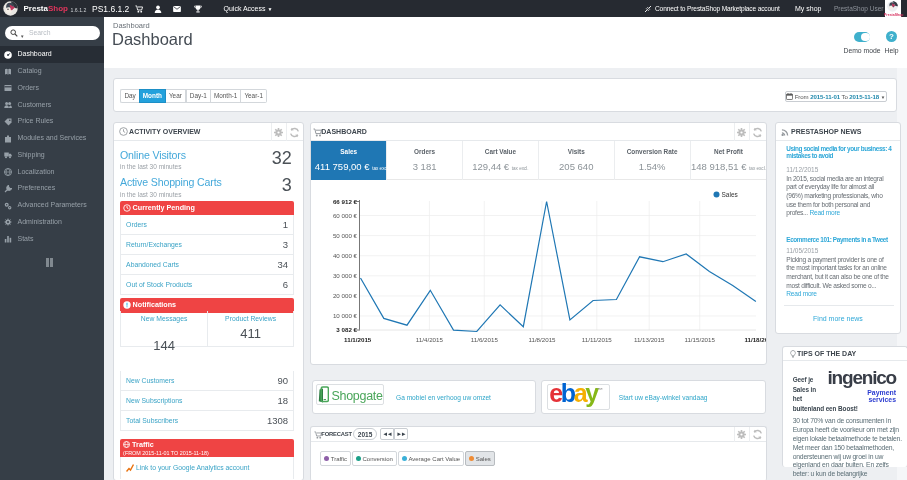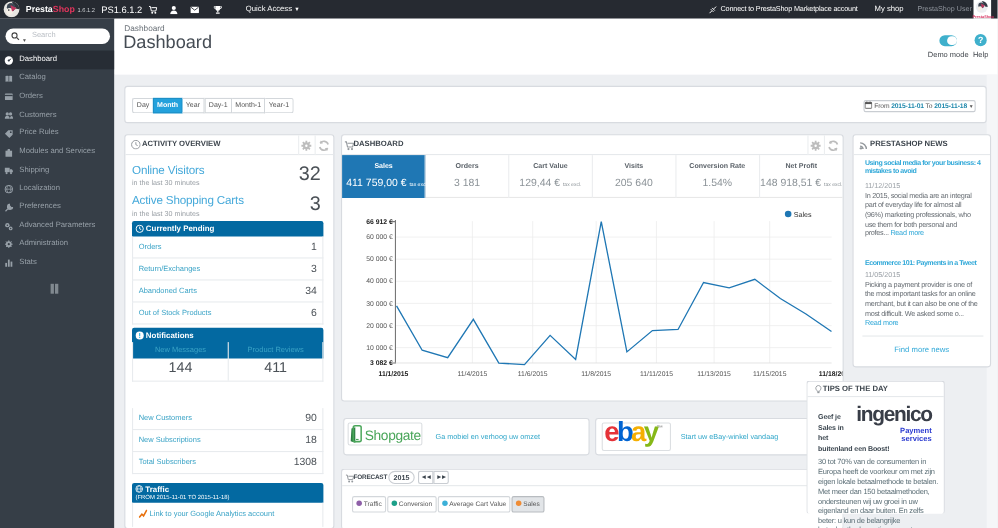--- a/index.html
+++ b/index.html
@@ -15,21 +15,21 @@
 .mi .lbl{position:absolute;left:17.5px;top:0}
 .mi .ic{position:absolute;left:4px;top:4.5px;width:8px;height:8px}
 .mi.act{background:#272d35;color:#fff}
 
 #hdr{position:absolute;left:104px;top:17px;width:803px;height:51px;background:#fff}
 #pg{position:absolute;left:104px;top:68px;width:803px;height:412px;background:#edeff2}
 .panel{position:absolute;background:#fff;border:1px solid #d8dbe0;border-radius:3px}
 .phead{position:relative;height:17.5px;border-bottom:1px solid #e6e9ec;color:#3e464e;font-size:7px;font-weight:bold;line-height:17.5px;white-space:nowrap}
 .phead .tt{margin-left:6px}
 .hico{position:absolute;top:3.5px;width:11px;height:11px;opacity:.55}
-.bluebar{position:absolute;left:6.5px;width:174px;background:#0369a1;color:#fff;font-weight:bold;font-size:7.2px;border-radius:2px 2px 0 0}
+.bluebar{position:absolute;left:6.5px;width:174px;background:#ef4444;color:#fff;font-weight:bold;font-size:7.2px;border-radius:2px 2px 0 0}
 .trow{position:absolute;left:6.5px;width:174px;height:19.9px;border-bottom:1px solid #e8ebee;border-left:1px solid #e8ebee;border-right:1px solid #e8ebee;font-size:6.8px;line-height:19.9px}
 .trow .l{position:absolute;left:5px;color:#3aa3c6}
 .trow .r{position:absolute;right:5px;color:#4b5157;font-size:9.5px}
 .statT{color:#45a9da;font-size:10.6px;letter-spacing:-0.15px}
 .statN{position:absolute;color:#4b5157;font-size:18px;right:11.5px!important}
 .sub{color:#9aa0a6;font-size:6.5px}
 .kcol{float:left;width:75.85px;height:38.6px;border-right:1px solid #ebedef;text-align:center}
 .kt{font-size:6.4px;font-weight:bold;color:#5b6269;margin-top:7px}
 .kv{font-size:9.5px;color:#8c9398;margin-top:6px}
 .tax{font-size:4.6px}
@@ -260,29 +260,29 @@
       </div>
   <div class="trow" style="top:131.8px">
         <span class="l">Abandoned Carts</span>
         <span class="r">34</span>
       </div>
   <div class="trow" style="top:151.7px">
         <span class="l">Out of Stock Products</span>
         <span class="r">6</span>
       </div>
 
-  <div class="bluebar" style="top:174.9px;height:28px;line-height:13.3px"><svg style="vertical-align:-2px;margin-left:2.5px" width="8" height="8" viewBox="0 0 10 10">
+  <div class="bluebar" style="top:174.9px;height:15px;line-height:13.3px"><svg style="vertical-align:-2px;margin-left:2.5px" width="8" height="8" viewBox="0 0 10 10">
           <circle cx="5" cy="5" r="4.6" fill="#fff"></circle>
           <rect x="4.4" y="2.2" width="1.2" height="3.6" fill="#1cb2e6"></rect>
           <rect x="4.4" y="6.6" width="1.2" height="1.2" fill="#1cb2e6"></rect>
         </svg> Notifications</div>
   <div class="abs" style="left:6.5px;top:188.2px;width:174px;height:35.4px;border:1px solid #e8ebee;border-top:none">
     <div style="position:absolute;left:0;top:0;width:87px;height:100%;border-right:1px solid #e8ebee;text-align:center">
           <div style="font-size:6.8px;color:#3aa3c6;margin-top:4px">New Messages</div>
-          <div style="font-size:13px;color:#4b5157;margin-top:4px">144</div>
+          <div style="font-size:13px;color:#4b5157;margin-top:16px">144</div>
         </div>
     <div style="position:absolute;right:0;top:0;width:85px;height:100%;text-align:center">
           <div style="font-size:6.8px;color:#3aa3c6;margin-top:4px">Product Reviews</div>
           <div style="font-size:13px;color:#4b5157;margin-top:4px">411</div>
         </div>
   </div>
 
   <div class="trow" style="top:248.3px">
         <span class="l">New Customers</span>
         <span class="r">90</span>
@@ -455,21 +455,21 @@
   <div class="newsT abs" style="left:10.3px;top:22px;white-space:nowrap">Using social media for your business: 4<br>mistakes to avoid</div>
   <div class="sub abs" style="left:10.3px;top:42.5px">11/12/2015</div>
   <div class="newsP abs" style="left:10.3px;top:51.5px;white-space:nowrap">In 2015, social media are an integral<br>part of everyday life for almost all<br>(96%) marketing professionals, who<br>use them for both personal and<br>profes... <span style="color:#2fa8d8">Read more</span></div>
   <div class="newsT abs" style="left:10.3px;top:112.5px;white-space:nowrap">Ecommerce 101: Payments in a Tweet</div>
   <div class="sub abs" style="left:10.3px;top:123.5px">11/05/2015</div>
   <div class="newsP abs" style="left:10.3px;top:132.5px;white-space:nowrap">Picking a payment provider is one of<br>the most important tasks for an online<br>merchant, but it can also be one of the<br>most difficult. We asked some o...<br><span style="color:#2fa8d8">Read more</span></div>
   <div class="abs" style="left:8px;top:181.6px;width:110px;border-top:1px solid #e6e9ec"></div>
   <div class="abs" style="left:0;top:191.5px;width:100%;text-align:center;font-size:7px;color:#2fa8d8">Find more news</div>
 </div>
 
-<div class="panel" style="left:733px;top:345.9px;width:125.9px;height:121px;border-bottom:none">
+<div class="panel" style="left:782px;top:345.9px;width:125.9px;height:121px;border-bottom:none">
   <div class="phead" style="height:13.8px;line-height:13.8px"><svg class="hico" style="left:5.5px;top:3px;width:8px;height:8px" viewBox="0 0 8 9">
           <path d="M4 0.5 a2.8 2.8 0 0 1 1.6 5 l-0.4 1h-2.4l-0.4-1A2.8 2.8 0 0 1 4 0.5z" fill="none" stroke="#3e464e" stroke-width="0.9"></path>
           <rect x="2.9" y="7" width="2.2" height="1.4" fill="#3e464e"></rect>
         </svg><span class="tt" style="margin-left:14px">TIPS OF THE DAY</span></div>
   <div class="abs" style="left:38px;top:23.5px;width:75px;text-align:right">
     <div style="font-size:19px;font-weight:bold;color:#383d47;letter-spacing:-1.2px;line-height:16px">ingenico</div>
     <div style="font-size:6.9px;font-weight:bold;color:#2b3bd0;line-height:7px;margin-top:2.5px">Payment<br>services</div>
   </div>
   <div class="abs" style="left:9.7px;top:28.5px;font-size:6.4px;letter-spacing:-0.1px;font-weight:bold;color:#3c4750;line-height:9.5px;white-space:nowrap">Geef je<br>Sales in<br>het<br>buitenland een Boost!</div>
   <div class="abs" style="left:9.7px;top:70.5px;font-size:6.8px;letter-spacing:-0.2px;color:#5b6e76;line-height:8.8px;white-space:nowrap">30 tot 70% van de consumenten in<br>Europa heeft de voorkeur om met zijn<br>eigen lokale betaalmethode te betalen.<br>Met meer dan 150 betaalmethoden,<br>ondersteunen wij uw groei in uw<br>eigenland en daar buiten. En zelfs<br>beter: u kun de belangrijke<br>betaalmethoden activeren met een...</div>

